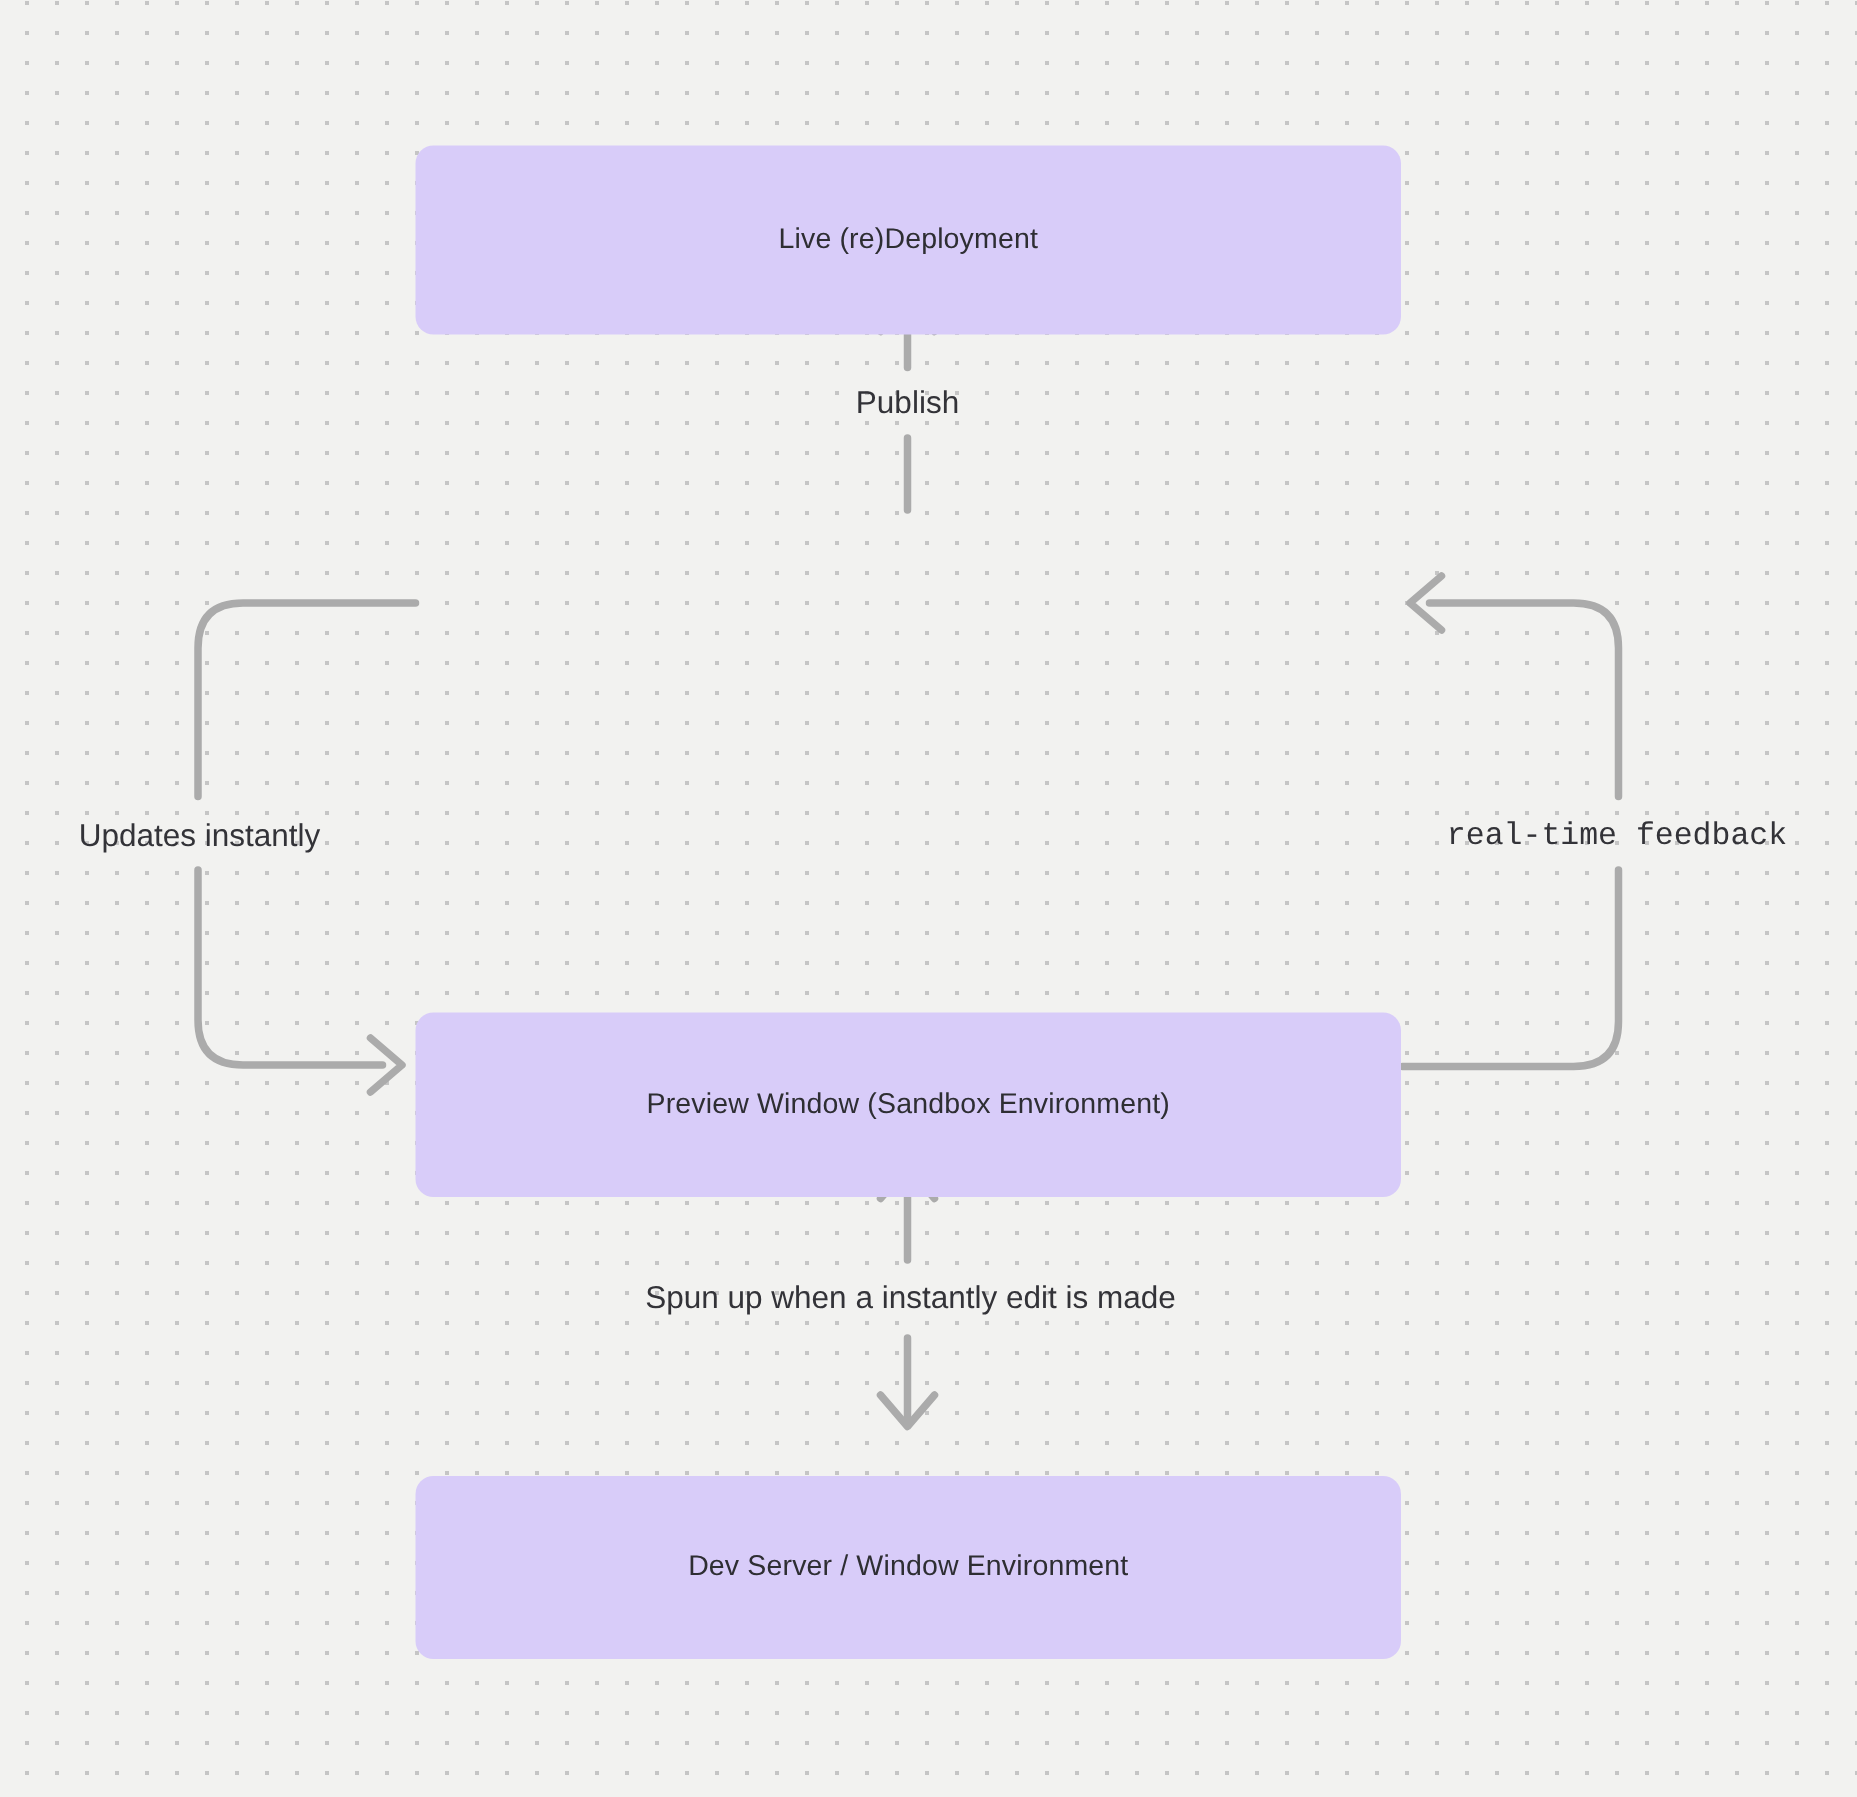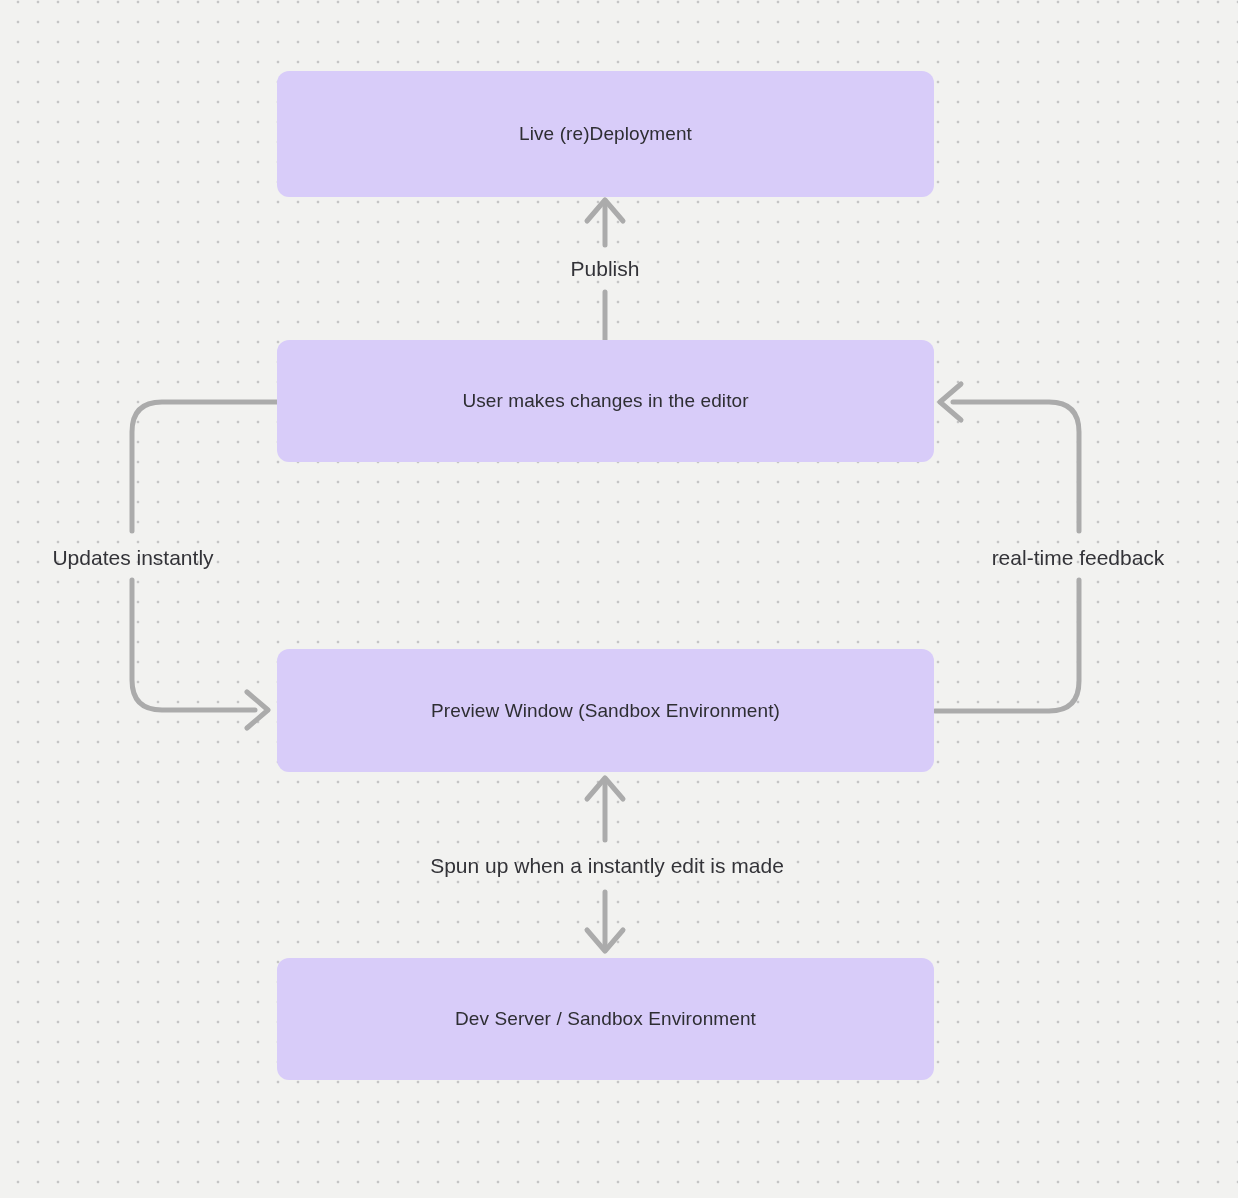--- a/index.html
+++ b/index.html
@@ -38,20 +38,21 @@
   }
   .node {
     position: absolute;
     left: 277px;
     width: 657px;
     background: #d8ccf9;
     border-radius: 12px;
     display: flex;
     align-items: center;
     justify-content: center;
+    margin-top: 26px;
   }
   .node-label {
     font-size: 19px;
     color: #2e2e33;
     letter-spacing: 0.1px;
     text-align: center;
   }
   .edge-label {
     position: absolute;
     transform: translate(-50%, -50%);
@@ -82,33 +83,30 @@
     <path d="M605 840 V782"></path>
     <path d="M587 799 L605 778 L623 799"></path>
     <path d="M605 892 V947"></path>
     <path d="M587 930 L605 951 L623 930"></path>
   </svg>
 
   <div class="node" style="top:71px; height:126px;">
     <span class="node-label">Live (re)Deployment</span>
   </div>
 
-  <div class="node" style="top:340px; height:122px;">
-    <span class="node-label">User makes changes in the editor</span>
-  </div>
 
   <div class="node" style="top:649px; height:123px;">
     <span class="node-label">Preview Window (Sandbox Environment)</span>
   </div>
 
   <div class="node" style="top:958px; height:122px;">
-    <span class="node-label">Dev Server / Sandbox Environment</span>
+    <span class="node-label">Dev Server / Window Environment</span>
   </div>
 
   <div class="edge-label" style="left:605px; top:269px;">Publish</div>
 
   <div class="edge-label" style="left:133px; top:558px;">Updates instantly</div>
 
-  <div class="edge-label" style="left:1078px; top:558px;">real-time feedback</div>
+  <div class="edge-label" style="left:1078px; top:558px;font-family:Liberation Mono, monospace;">real-time feedback</div>
 
   <div class="edge-label" style="left:607px; top:866px;">Spun up when a instantly edit is made</div>
 
 </div>
 
 </body></html>

